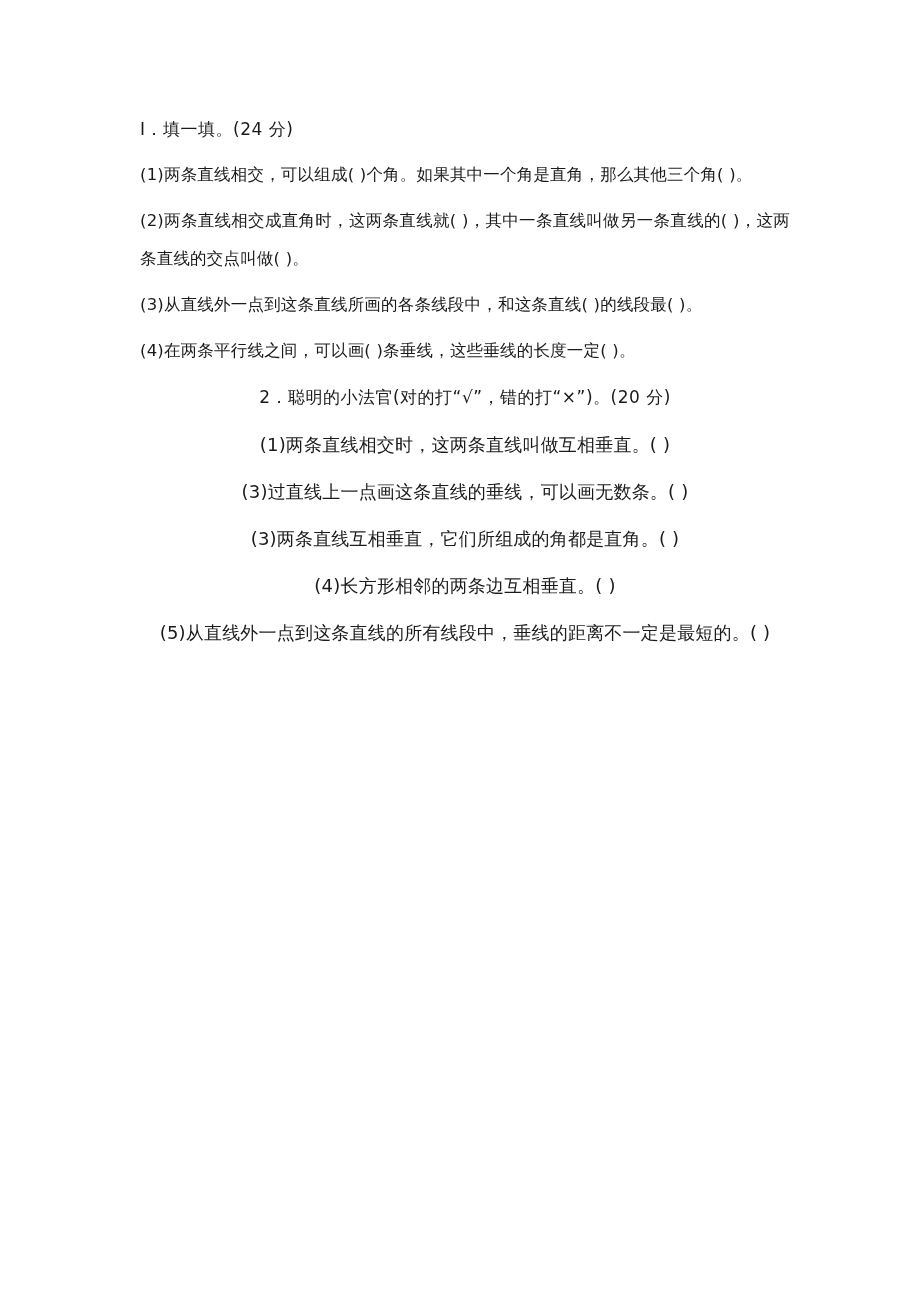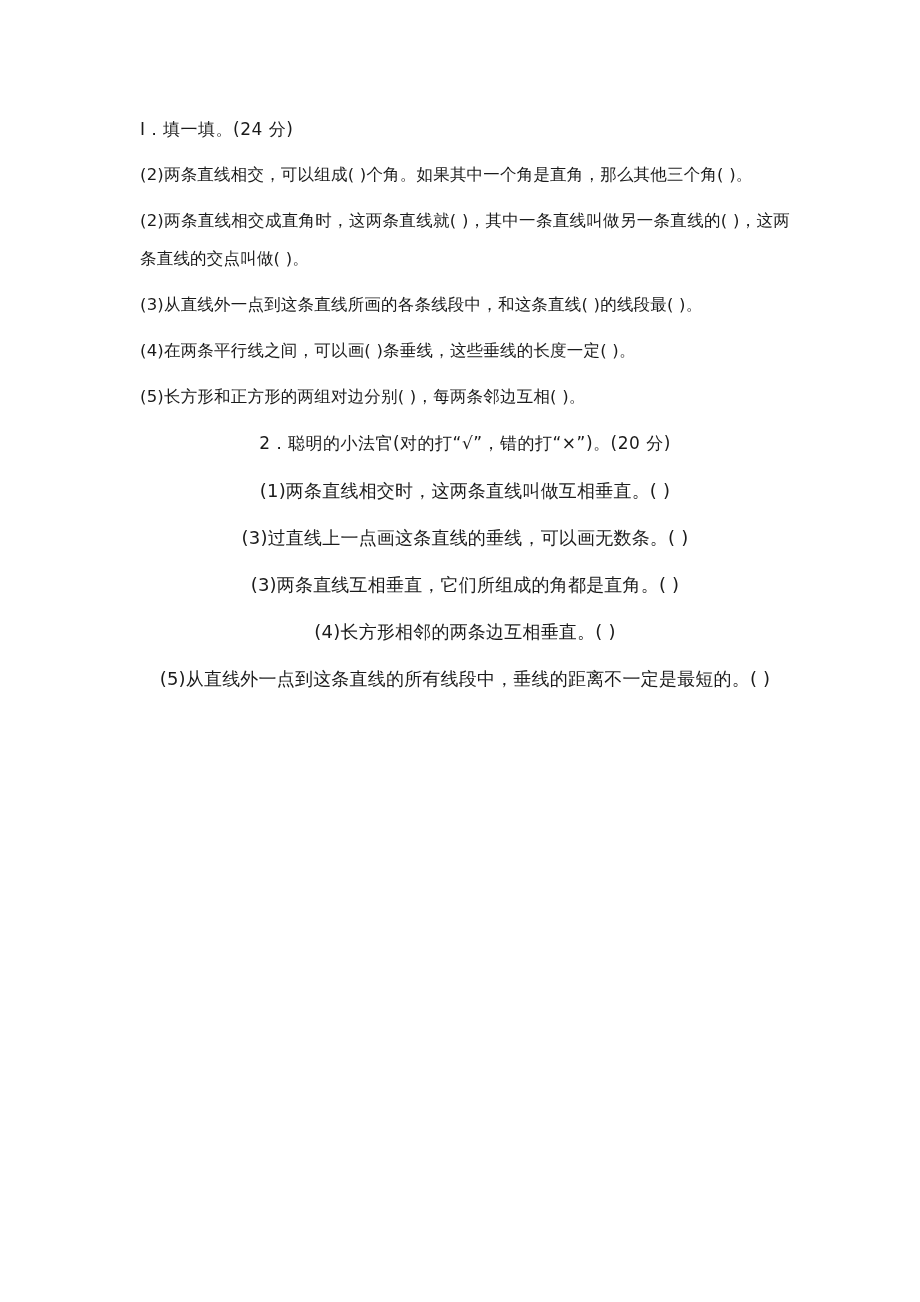--- a/index.html
+++ b/index.html
@@ -72,25 +72,24 @@
 </style>
 </head>
 <body>
 
 <div class="page">
 
   <div class="content">
 
     <div class="block-1">
       <p class="sec-title">Ⅰ．填一填。(24 分)</p>
-      <p class="q">(2)两条直线相交，可以组成(        )个角。如果其中一个角是直角，那么其他三个角(              )。</p>
+      <p class="q">(1)两条直线相交，可以组成(        )个角。如果其中一个角是直角，那么其他三个角(              )。</p>
       <p class="q">(2)两条直线相交成直角时，这两条直线就(              )，其中一条直线叫做另一条直线的(             )，这两条直线的交点叫做(              )。</p>
       <p class="q">(3)从直线外一点到这条直线所画的各条线段中，和这条直线(          )的线段最(             )。</p>
       <p class="q">(4)在两条平行线之间，可以画(         )条垂线，这些垂线的长度一定(           )。</p>
-      <p class="q">(5)长方形和正方形的两组对边分别(            )，每两条邻边互相(           )。</p>
     </div>
 
     <div class="sec2">
       <p class="sec-title">2．聪明的小法官(对的打“√”，错的打“×”)。(20 分)</p>
       <p class="q2">(1)两条直线相交时，这两条直线叫做互相垂直。(      )</p>
       <p class="q2">(3)过直线上一点画这条直线的垂线，可以画无数条。(      )</p>
       <p class="q2">(3)两条直线互相垂直，它们所组成的角都是直角。(      )</p>
       <p class="q2">(4)长方形相邻的两条边互相垂直。(      )</p>
       <p class="q2">(5)从直线外一点到这条直线的所有线段中，垂线的距离不一定是最短的。(      )</p>
     </div>

